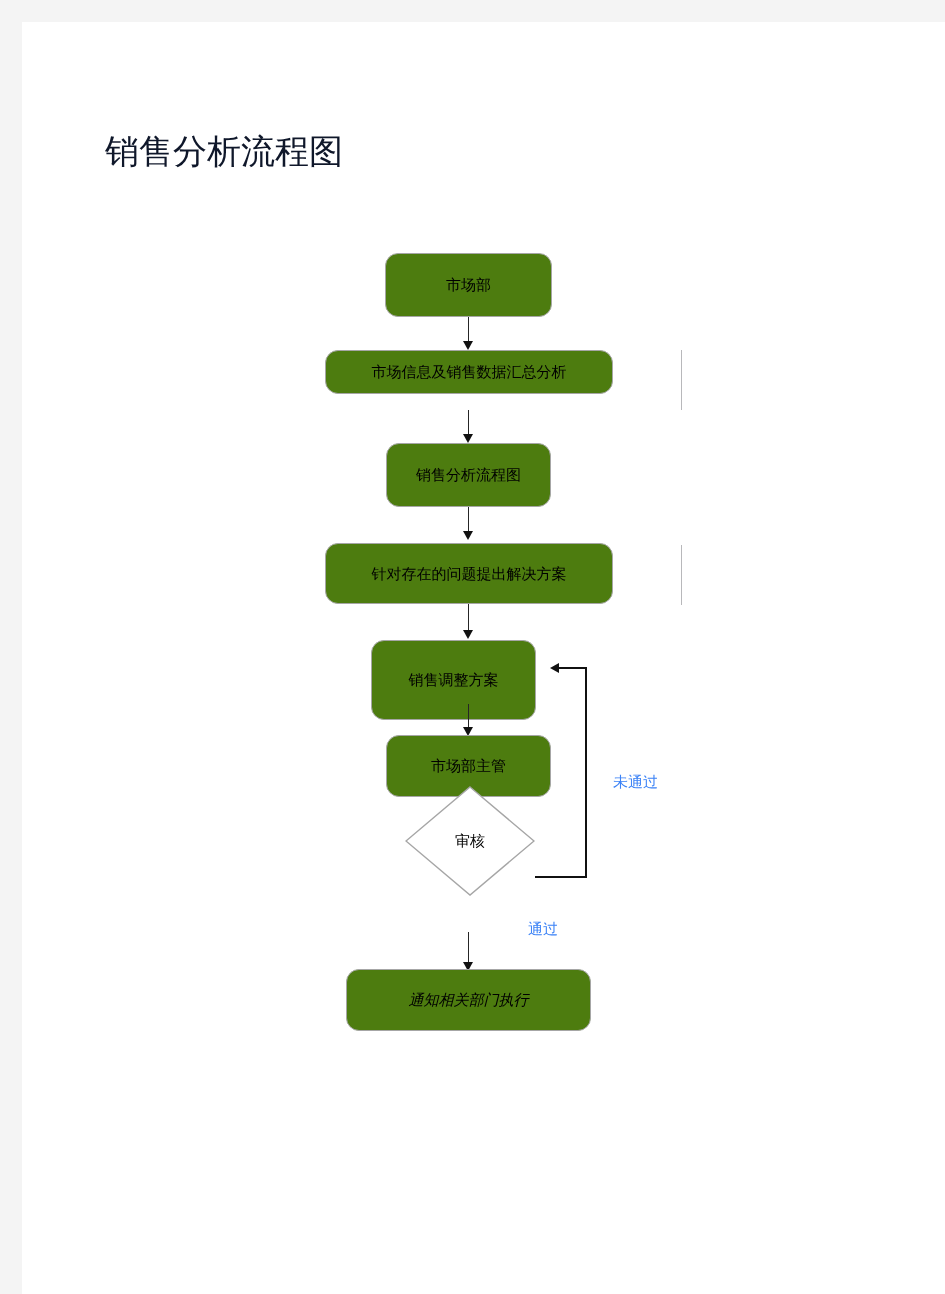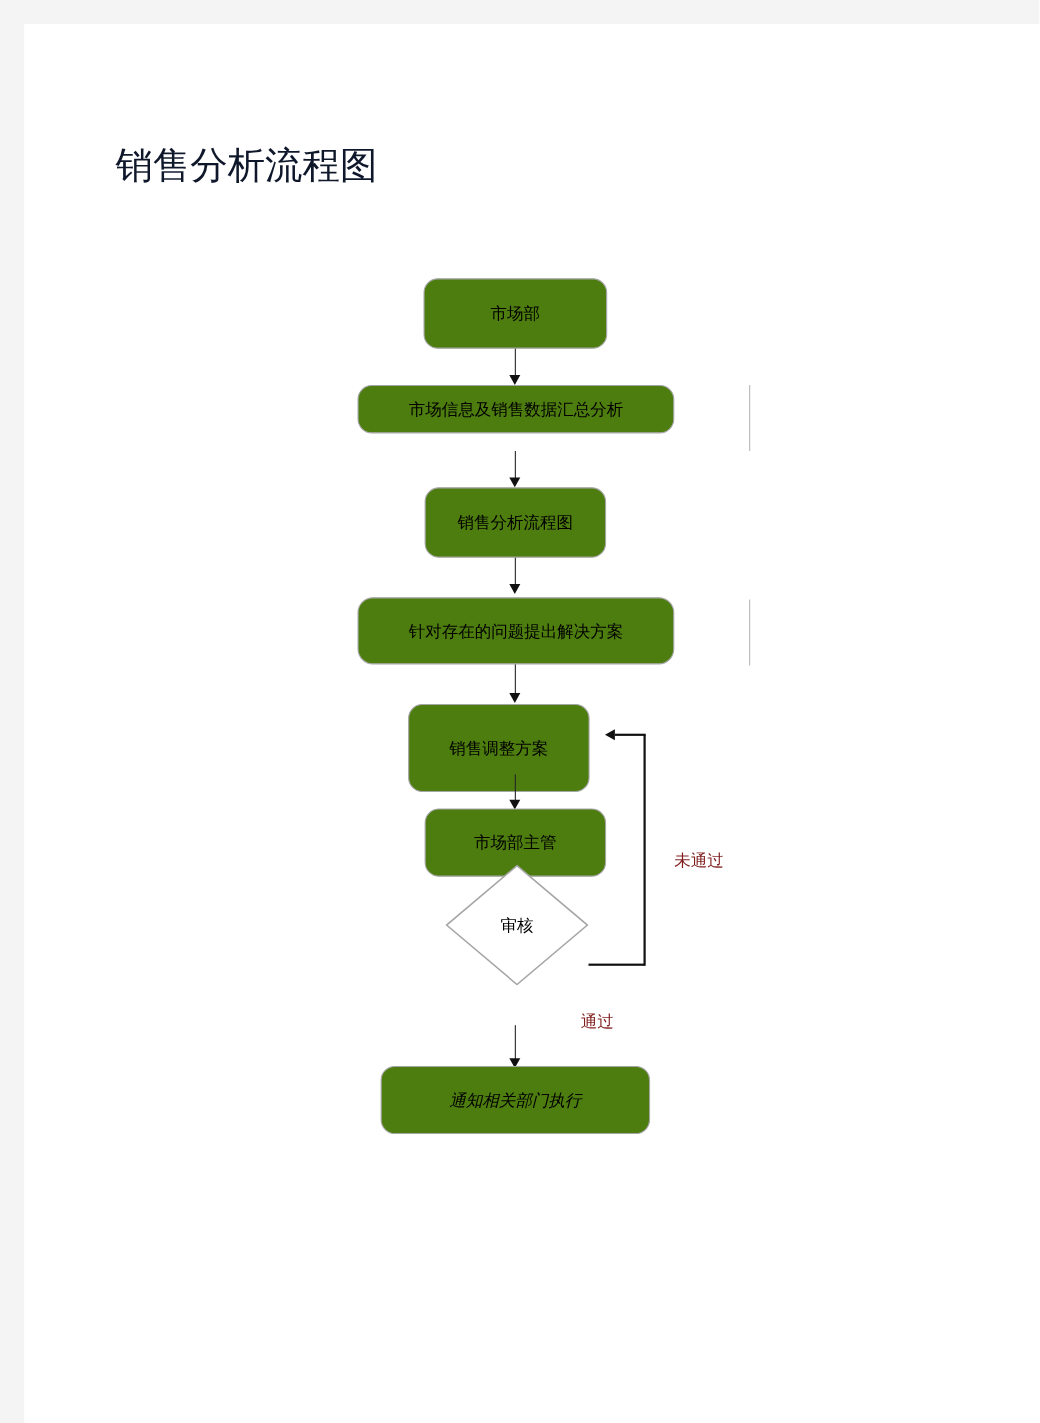--- a/index.html
+++ b/index.html
@@ -123,21 +123,21 @@
     position: absolute;
     width: 0; height: 0;
     border-top: 5px solid transparent;
     border-bottom: 5px solid transparent;
     border-right: 9px solid #111111;
   }
 
   .edge-label {
     position: absolute;
     font-size: 15px;
-    color: #7f1d1d;
+    color: #3b82f6;
     white-space: nowrap;
   }
 
   
   .faint-rule {
     position: absolute;
     width: 0;
     border-left: 1.5px solid #b8b8bb;
   }
 </style>
@@ -169,21 +169,21 @@
   <div class="conn-v" style="left:468px; top:410px; height:30px;"></div>
   <div class="arrow-down" style="left:463px; top:434px;"></div>
 
   <div class="node" style="left:386px; top:443px; width:165px; height:64px;">
     <span class="node-label">销售分析流程图</span>
   </div>
 
   <div class="conn-v" style="left:468px; top:507px; height:30px;"></div>
   <div class="arrow-down" style="left:463px; top:531px;"></div>
 
-  <div class="node" style="left:325px; top:543px; width:288px; height:61px;border-radius:14px;">
+  <div class="node" style="left:325px; top:543px; width:288px; height:61px;">
     <span class="node-label">针对存在的问题提出解决方案</span>
   </div>
 
   <div class="conn-v" style="left:468px; top:604px; height:32px;"></div>
   <div class="arrow-down" style="left:463px; top:630px;"></div>
 
   <div class="node" style="left:371px; top:640px; width:165px; height:80px;">
     <span class="node-label">销售调整方案</span>
   </div>
 

